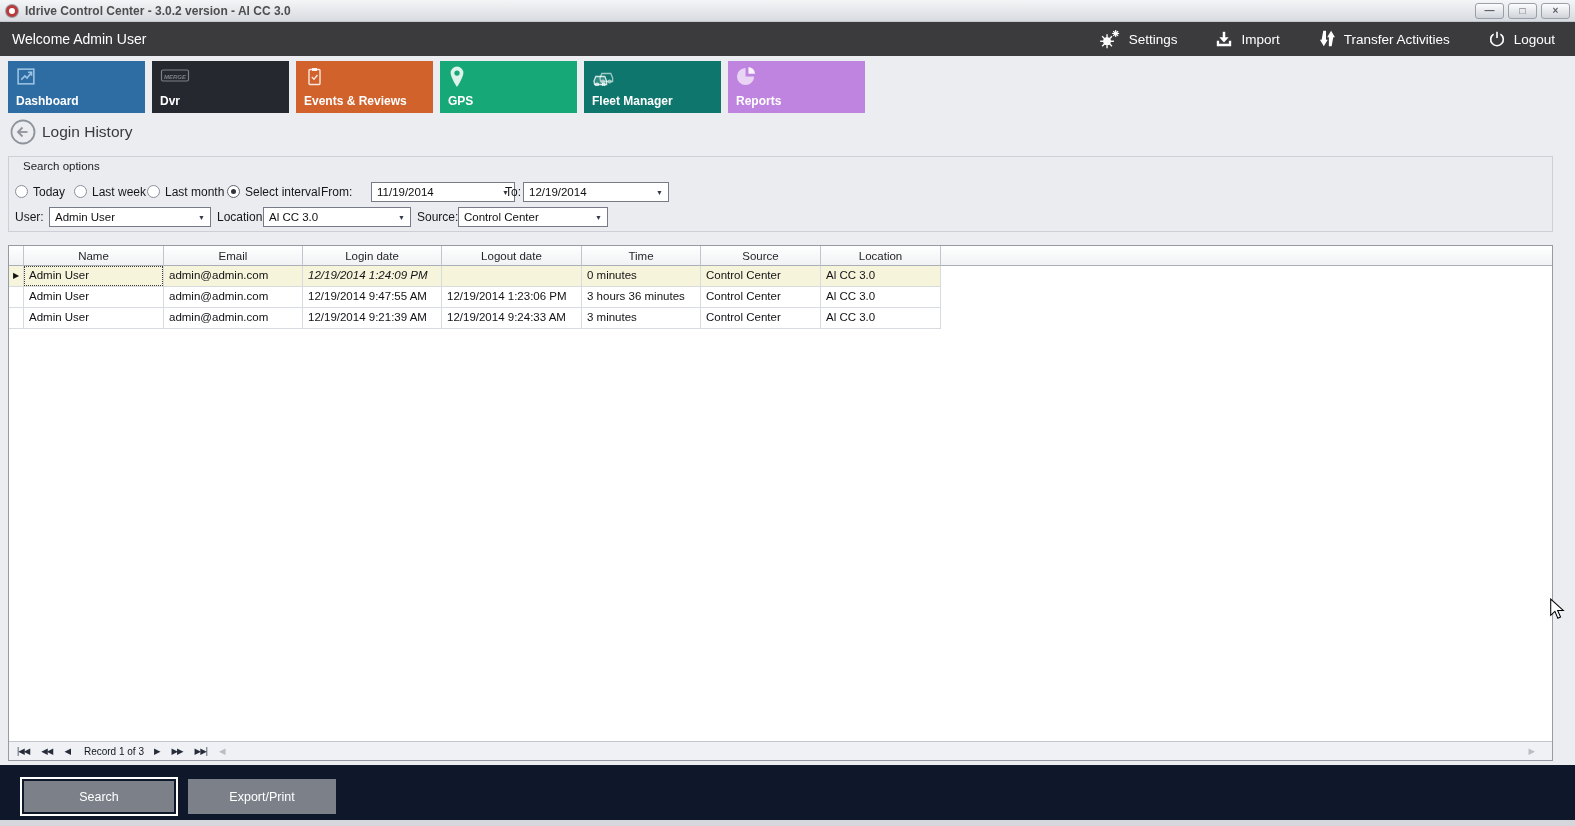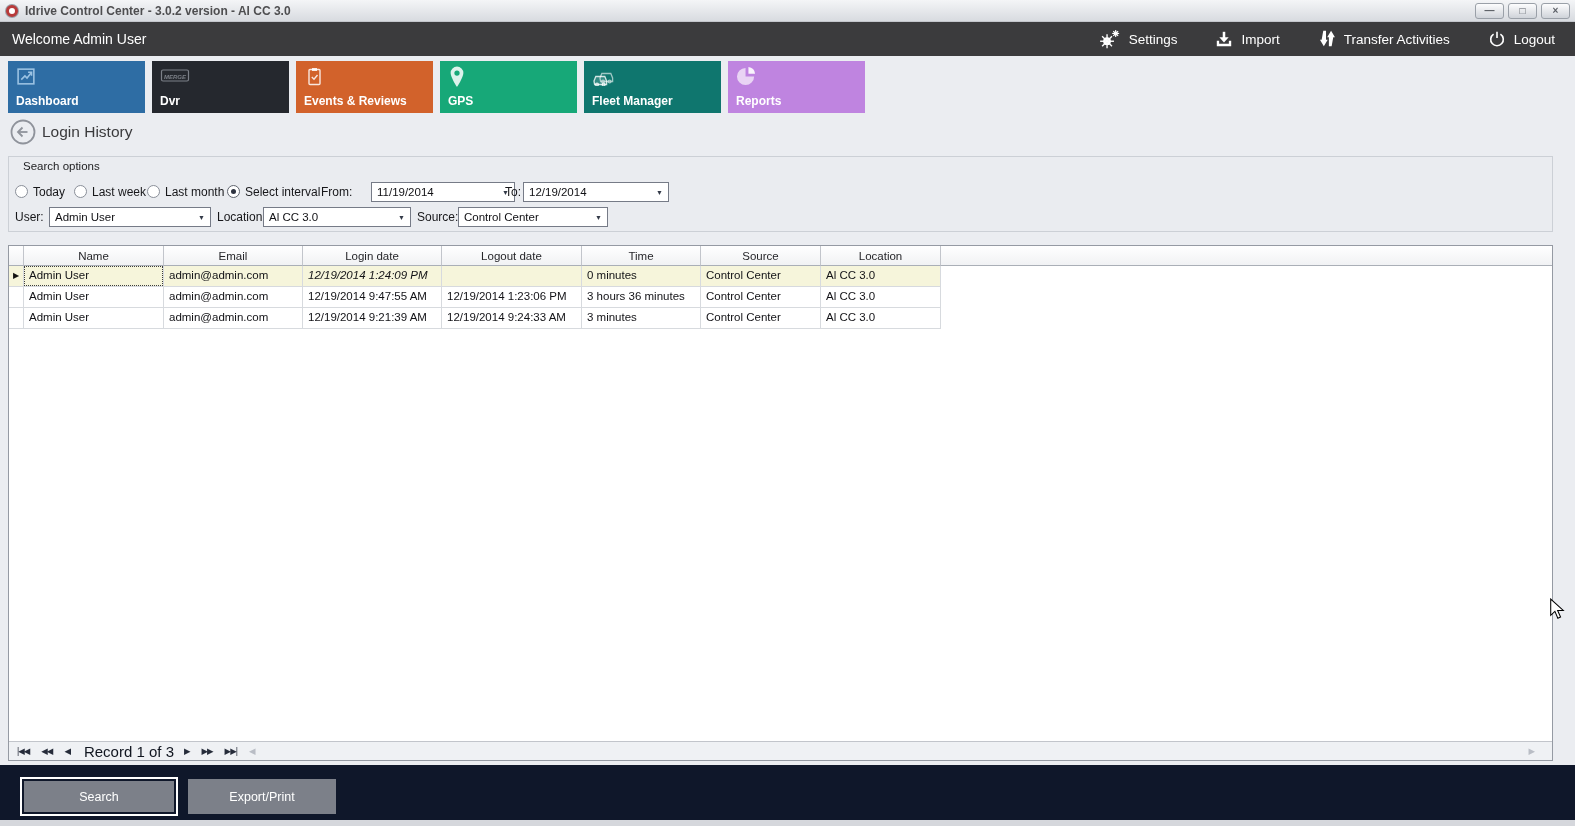--- a/index.html
+++ b/index.html
@@ -70,21 +70,21 @@
   .c4 { width:119px; flex:0 0 119px; } .c5 { width:120px; flex:0 0 120px; }
   .c6 { width:120px; flex:0 0 120px; }
   .g-fill { flex:1; border:none; background:transparent; }
   .gh-fill { flex:1; border-bottom:1px solid #aaafb7; background:linear-gradient(#ffffff,#f1f2f4); }
   .focus-cell::after { content:''; position:absolute; inset:0; border:1px dotted #3c3c3c; }
   .row-arrow { font-size:8px; color:#111; line-height:1; }
   .navigator { position:absolute; left:0; right:0; bottom:0; height:19px; background:#eff1f4;
     border-top:1px solid #c2c5cb; display:flex; align-items:center; padding-left:8px; }
   .nav-btn { font-size:8.5px; color:#262c3a; letter-spacing:-1px; margin-right:12px; cursor:pointer;
     line-height:1; }
-  .nav-text { font-size:15px; color:#10151f; margin:0 10px 0 2px; }
+  .nav-text { font-size:10px; color:#10151f; margin:0 10px 0 2px; }
   .nav-disabled { color:#b9bdc5; cursor:default; }
   .nav-right { position:absolute; right:6px; }
 
   
   .footer { position:absolute; left:0; top:765px; width:100%; height:55px; background:#3b3b3d; }
   .search-wrap { position:absolute; left:20px; top:12px; width:158px; height:39px;
     border:2px solid #ffffff; padding:2px; cursor:pointer; }
   .btn-fill { width:100%; height:100%; background:#7c8089; color:#fff; font-size:12.5px;
     display:flex; align-items:center; justify-content:center; }
   .export-btn { position:absolute; left:188px; top:14px; width:148px; height:35px; background:#7c8089;

